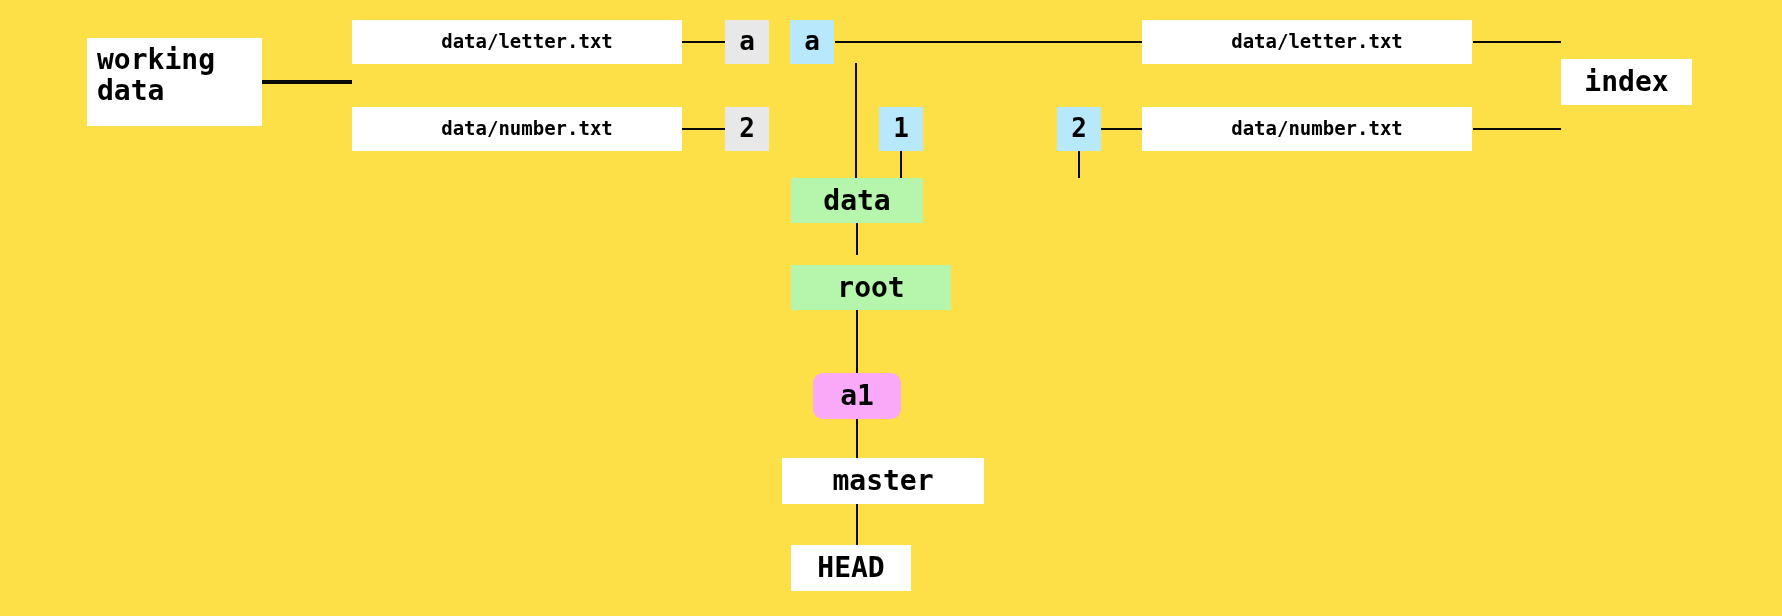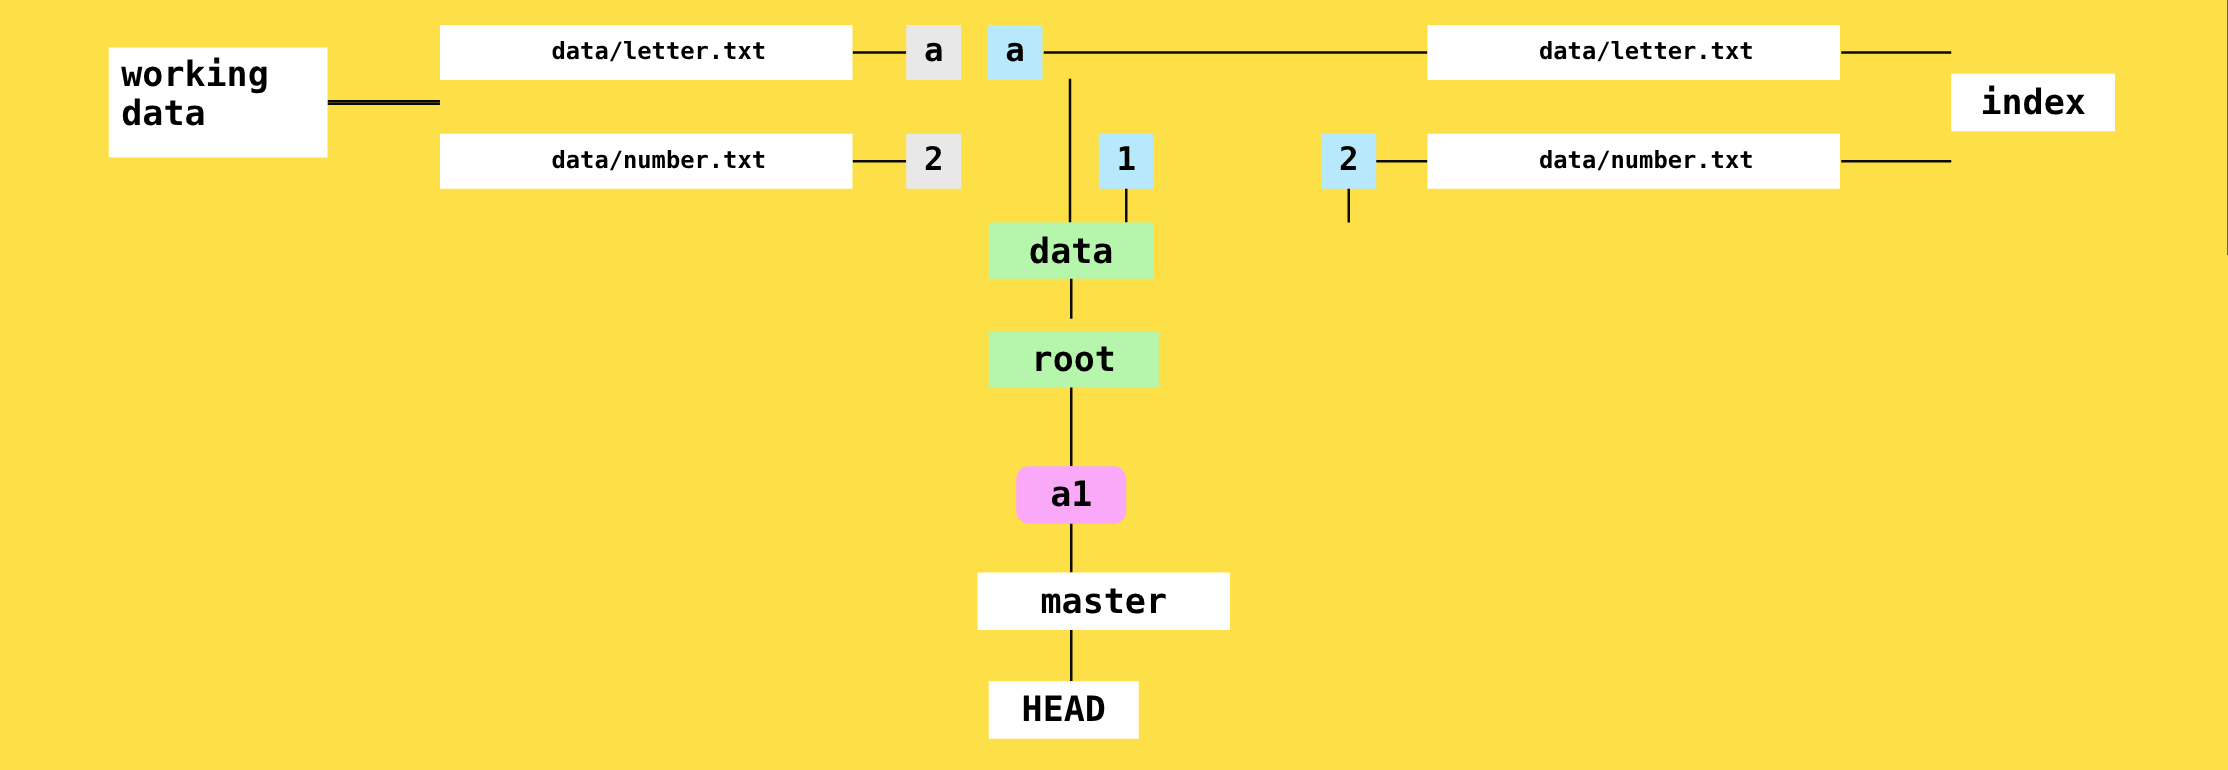--- a/index.html
+++ b/index.html
@@ -99,21 +99,21 @@
   <div class="node skin-blue type-chip" style="left:1057px; top:107px; width:44px; height:44px;">2</div>
 
   <div class="node skin-white type-path" style="left:1142px; top:20px; width:330px; height:44px;">data/letter.txt</div>
 
   <div class="node skin-white type-path" style="left:1142px; top:107px; width:330px; height:44px;">data/number.txt</div>
 
   <div class="node skin-white type-index" style="left:1561px; top:59px; width:131px; height:46px;">index</div>
 
   <div class="node skin-green type-tree" style="left:791px; top:178px; width:132px; height:45px;">data</div>
 
-  <div class="node skin-green type-tree" style="left:791px; top:265px; width:136px; height:45px;">root</div>
+  <div class="node skin-green type-tree" style="left:791px; top:265px; width:160px; height:45px;">root</div>
 
   <div class="node skin-pink type-commit" style="left:813px; top:373px; width:88px; height:46px;">a1</div>
 
   <div class="node skin-white type-ref" style="left:782px; top:458px; width:202px; height:46px;">master</div>
 
   <div class="node skin-white type-ref" style="left:791px; top:545px; width:120px; height:46px;">HEAD</div>
 
 </div>
 
 </body></html>

